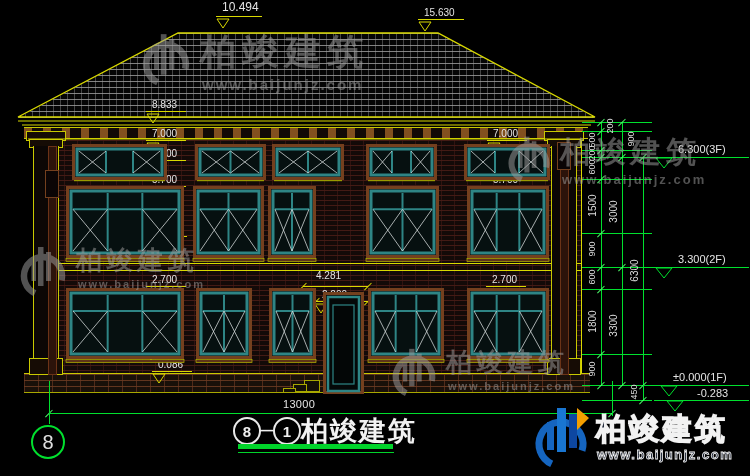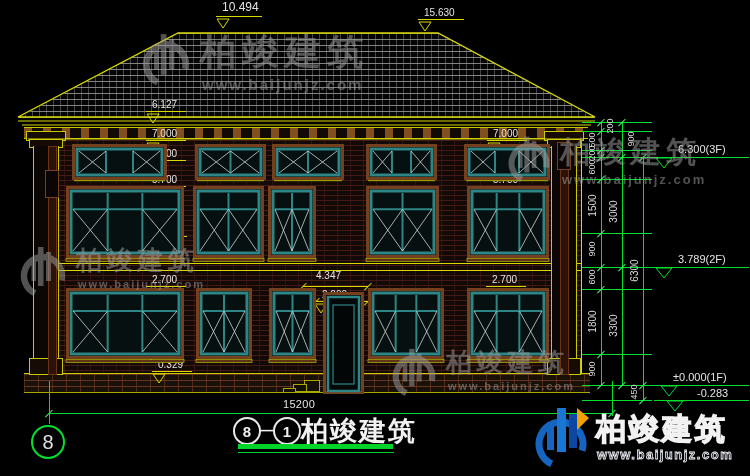--- a/index.html
+++ b/index.html
@@ -95,21 +95,21 @@
       <div style="position: absolute; left: 222px; top: 0; color: rgb(228, 228, 228); font-size: 12px; white-space: nowrap; text-align: right;">10.494</div>
       <div style="position: absolute; left: 216px; top: 16px; width: 46px; height: 1px; background: rgb(217, 217, 0);"></div>
       <svg width="14" height="11" style="position: absolute; left: 216px; top: 18px; overflow: visible;">
         <polygon points="1,1 13,1 7,10" stroke="#d9d900" stroke-width="1" fill="none"></polygon>
       </svg>
       <div style="position: absolute; left: 424px; top: 7px; color: rgb(228, 228, 228); font-size: 10px; white-space: nowrap;">15.630</div>
       <div style="position: absolute; left: 418px; top: 19px; width: 46px; height: 1px; background: rgb(217, 217, 0);"></div>
       <svg width="14" height="11" style="position: absolute; left: 418px; top: 21px; overflow: visible;">
         <polygon points="1,1 13,1 7,10" stroke="#d9d900" stroke-width="1" fill="none"></polygon>
       </svg>
-      <div style="position: absolute; left: 152px; top: 99px; color: rgb(228, 228, 228); font-size: 10px; white-space: nowrap;">6.127</div>
+      <div style="position: absolute; left: 152px; top: 99px; color: rgb(228, 228, 228); font-size: 10px; white-space: nowrap;">8.833</div>
       <div style="position: absolute; left: 146px; top: 111px; width: 40px; height: 1px; background: rgb(217, 217, 0);"></div>
       <svg width="14" height="11" style="position: absolute; left: 146px; top: 113px; overflow: visible;">
         <polygon points="1,1 13,1 7,10" stroke="#d9d900" stroke-width="1" fill="none"></polygon>
       </svg>
       <div style="position: absolute; left: 152px; top: 128px; color: rgb(228, 228, 228); font-size: 10px; white-space: nowrap;">7.000</div>
       <div style="position: absolute; left: 146px; top: 140px; width: 40px; height: 1px; background: rgb(217, 217, 0);"></div>
       <svg width="14" height="11" style="position: absolute; left: 146px; top: 142px; overflow: visible;">
         <polygon points="1,1 13,1 7,10" stroke="#d9d900" stroke-width="1" fill="none"></polygon>
       </svg>
       <div style="position: absolute; left: 152px; top: 148px; color: rgb(228, 228, 228); font-size: 10px; white-space: nowrap;">6.500</div>
@@ -130,21 +130,21 @@
       <div style="position: absolute; left: 152px; top: 274px; color: rgb(228, 228, 228); font-size: 10px; white-space: nowrap;">2.700</div>
       <div style="position: absolute; left: 146px; top: 286px; width: 40px; height: 1px; background: rgb(217, 217, 0);"></div>
       <svg width="14" height="11" style="position: absolute; left: 146px; top: 288px; overflow: visible;">
         <polygon points="1,1 13,1 7,10" stroke="#d9d900" stroke-width="1" fill="none"></polygon>
       </svg>
       <div style="position: absolute; left: 150px; top: 336px; color: rgb(228, 228, 228); font-size: 10px; white-space: nowrap;">0.900</div>
       <div style="position: absolute; left: 144px; top: 348px; width: 40px; height: 1px; background: rgb(217, 217, 0);"></div>
       <svg width="14" height="11" style="position: absolute; left: 144px; top: 350px; overflow: visible;">
         <polygon points="1,1 13,1 7,10" stroke="#d9d900" stroke-width="1" fill="none"></polygon>
       </svg>
-      <div style="position: absolute; left: 158px; top: 359px; color: rgb(228, 228, 228); font-size: 10px; white-space: nowrap;">0.329</div>
+      <div style="position: absolute; left: 158px; top: 359px; color: rgb(228, 228, 228); font-size: 10px; white-space: nowrap;">0.086</div>
       <div style="position: absolute; left: 152px; top: 371px; width: 40px; height: 1px; background: rgb(217, 217, 0);"></div>
       <svg width="14" height="11" style="position: absolute; left: 152px; top: 373px; overflow: visible;">
         <polygon points="1,1 13,1 7,10" stroke="#d9d900" stroke-width="1" fill="none"></polygon>
       </svg>
       <div style="position: absolute; left: 493px; top: 128px; color: rgb(228, 228, 228); font-size: 10px; white-space: nowrap;">7.000</div>
       <div style="position: absolute; left: 487px; top: 140px; width: 40px; height: 1px; background: rgb(217, 217, 0);"></div>
       <svg width="14" height="11" style="position: absolute; left: 487px; top: 142px; overflow: visible;">
         <polygon points="1,1 13,1 7,10" stroke="#d9d900" stroke-width="1" fill="none"></polygon>
       </svg>
       <div style="position: absolute; left: 493px; top: 148px; color: rgb(228, 228, 228); font-size: 10px; white-space: nowrap;">6.500</div>
@@ -165,21 +165,21 @@
       <div style="position: absolute; left: 492px; top: 274px; color: rgb(228, 228, 228); font-size: 10px; white-space: nowrap;">2.700</div>
       <div style="position: absolute; left: 486px; top: 286px; width: 40px; height: 1px; background: rgb(217, 217, 0);"></div>
       <svg width="14" height="11" style="position: absolute; left: 486px; top: 288px; overflow: visible;">
         <polygon points="1,1 13,1 7,10" stroke="#d9d900" stroke-width="1" fill="none"></polygon>
       </svg>
       <div style="position: absolute; left: 492px; top: 336px; color: rgb(228, 228, 228); font-size: 10px; white-space: nowrap;">0.900</div>
       <div style="position: absolute; left: 486px; top: 348px; width: 40px; height: 1px; background: rgb(217, 217, 0);"></div>
       <svg width="14" height="11" style="position: absolute; left: 486px; top: 350px; overflow: visible;">
         <polygon points="1,1 13,1 7,10" stroke="#d9d900" stroke-width="1" fill="none"></polygon>
       </svg>
-      <div style="position: absolute; left: 316px; top: 270px; color: rgb(228, 228, 228); font-size: 10px;">4.347</div>
+      <div style="position: absolute; left: 316px; top: 270px; color: rgb(228, 228, 228); font-size: 10px;">4.281</div>
       <div style="position: absolute; left: 303px; top: 286px; width: 65px; height: 1px; background: rgb(217, 217, 0);"></div>
       <div style="position: absolute; left: 298px; top: 285.5px; width: 10px; height: 1.2px; background: rgb(217, 217, 0); transform: rotate(-45deg);"></div>
       <div style="position: absolute; left: 363px; top: 285.5px; width: 10px; height: 1.2px; background: rgb(217, 217, 0); transform: rotate(-45deg);"></div>
       <div style="position: absolute; left: 322px; top: 289px; color: rgb(228, 228, 228); font-size: 10px;">2.200</div>
       <div style="position: absolute; left: 316px; top: 301px; width: 52px; height: 1px; background: rgb(217, 217, 0);"></div>
       <div style="position: absolute; left: 311px; top: 300.5px; width: 10px; height: 1.2px; background: rgb(217, 217, 0); transform: rotate(-45deg);"></div>
       <div style="position: absolute; left: 363px; top: 300.5px; width: 10px; height: 1.2px; background: rgb(217, 217, 0); transform: rotate(-45deg);"></div>
       <svg width="14" height="11" style="position: absolute; left: 314px; top: 303px; overflow: visible;">
         <polygon points="1,1 13,1 7,10" stroke="#d9d900" stroke-width="1" fill="none"></polygon>
       </svg>
@@ -230,21 +230,21 @@
       <div style="position: absolute; left: 616px; top: 386.5px; width: 36px; text-align: center; color: rgb(220, 220, 220); font-size: 9px; transform: rotate(-90deg); white-space: nowrap;">450</div>
       <div style="position: absolute; left: 646px; top: 157px; width: 103px; height: 1px; background: rgb(0, 224, 46);"></div>
       <svg width="18" height="12" style="position: absolute; left: 655px; top: 157px; overflow: visible;">
         <polygon points="1,1 17,1 9,11" stroke="#00e02e" stroke-width="1" fill="none"></polygon>
       </svg>
       <div style="position: absolute; left: 678px; top: 143px; color: rgb(228, 228, 228); font-size: 11px; white-space: nowrap;">6.300(3F)</div>
       <div style="position: absolute; left: 646px; top: 267px; width: 103px; height: 1px; background: rgb(0, 224, 46);"></div>
       <svg width="18" height="12" style="position: absolute; left: 655px; top: 267px; overflow: visible;">
         <polygon points="1,1 17,1 9,11" stroke="#00e02e" stroke-width="1" fill="none"></polygon>
       </svg>
-      <div style="position: absolute; left: 678px; top: 253px; color: rgb(228, 228, 228); font-size: 11px; white-space: nowrap;">3.789(2F)</div>
+      <div style="position: absolute; left: 678px; top: 253px; color: rgb(228, 228, 228); font-size: 11px; white-space: nowrap;">3.300(2F)</div>
       <div style="position: absolute; left: 643px; top: 385px; width: 106px; height: 1px; background: rgb(0, 224, 46);"></div>
       <svg width="18" height="12" style="position: absolute; left: 660px; top: 385px; overflow: visible;">
         <polygon points="1,1 17,1 9,11" stroke="#00e02e" stroke-width="1" fill="none"></polygon>
       </svg>
       <div style="position: absolute; left: 673px; top: 371px; color: rgb(228, 228, 228); font-size: 11px; white-space: nowrap;">±0.000(1F)</div>
       <div style="position: absolute; left: 654px; top: 400px; width: 95px; height: 1px; background: rgb(0, 224, 46);"></div>
       <svg width="18" height="12" style="position: absolute; left: 666px; top: 400px; overflow: visible;">
         <polygon points="1,1 17,1 9,11" stroke="#00e02e" stroke-width="1" fill="none"></polygon>
       </svg>
       <div style="position: absolute; left: 697px; top: 387px; color: rgb(228, 228, 228); font-size: 11px; white-space: nowrap;">-0.283</div>
@@ -421,21 +421,21 @@
         <line x1="75" y1="22.96" x2="52.333333333333336" y2="64" stroke="#d8dede" stroke-width="0.9" opacity="0.85"></line>
         <rect x="0" y="71.5" width="82" height="3" stroke="#b8b800" stroke-width="0.7" fill="#5e3418"></rect>
       </svg>
       <svg width="41" height="101" style="position: absolute; left: 323px; top: 292px; overflow: visible;">
         <rect x="1.5" y="1.5" width="38" height="99" stroke="#74401e" stroke-width="3" fill="#0b0606"></rect>
         <rect x="5" y="5" width="31" height="94" stroke="#2e8585" stroke-width="2.5" fill="#040808"></rect>
         <rect x="10" y="13" width="21" height="79" stroke="#2e8585" stroke-width="1.2" fill="#030606"></rect>
       </svg>
     </div>
 
-  <div class="dimtxt" style="left:283px;top:398px;font-size:11px;">15200</div>
+  <div class="dimtxt" style="left:283px;top:398px;font-size:11px;">13000</div>
 
   <div class="bubble">
     <span>8</span>
   </div>
 
   <div id="titleblk">
     <div class="tcirc" style="left:0;top:2px;">
       <span>8</span>
       </div>
     <div class="abs" style="left:26px;top:6px;color:#f0f0f0;font-size:15px;font-weight:bold;">—</div>

